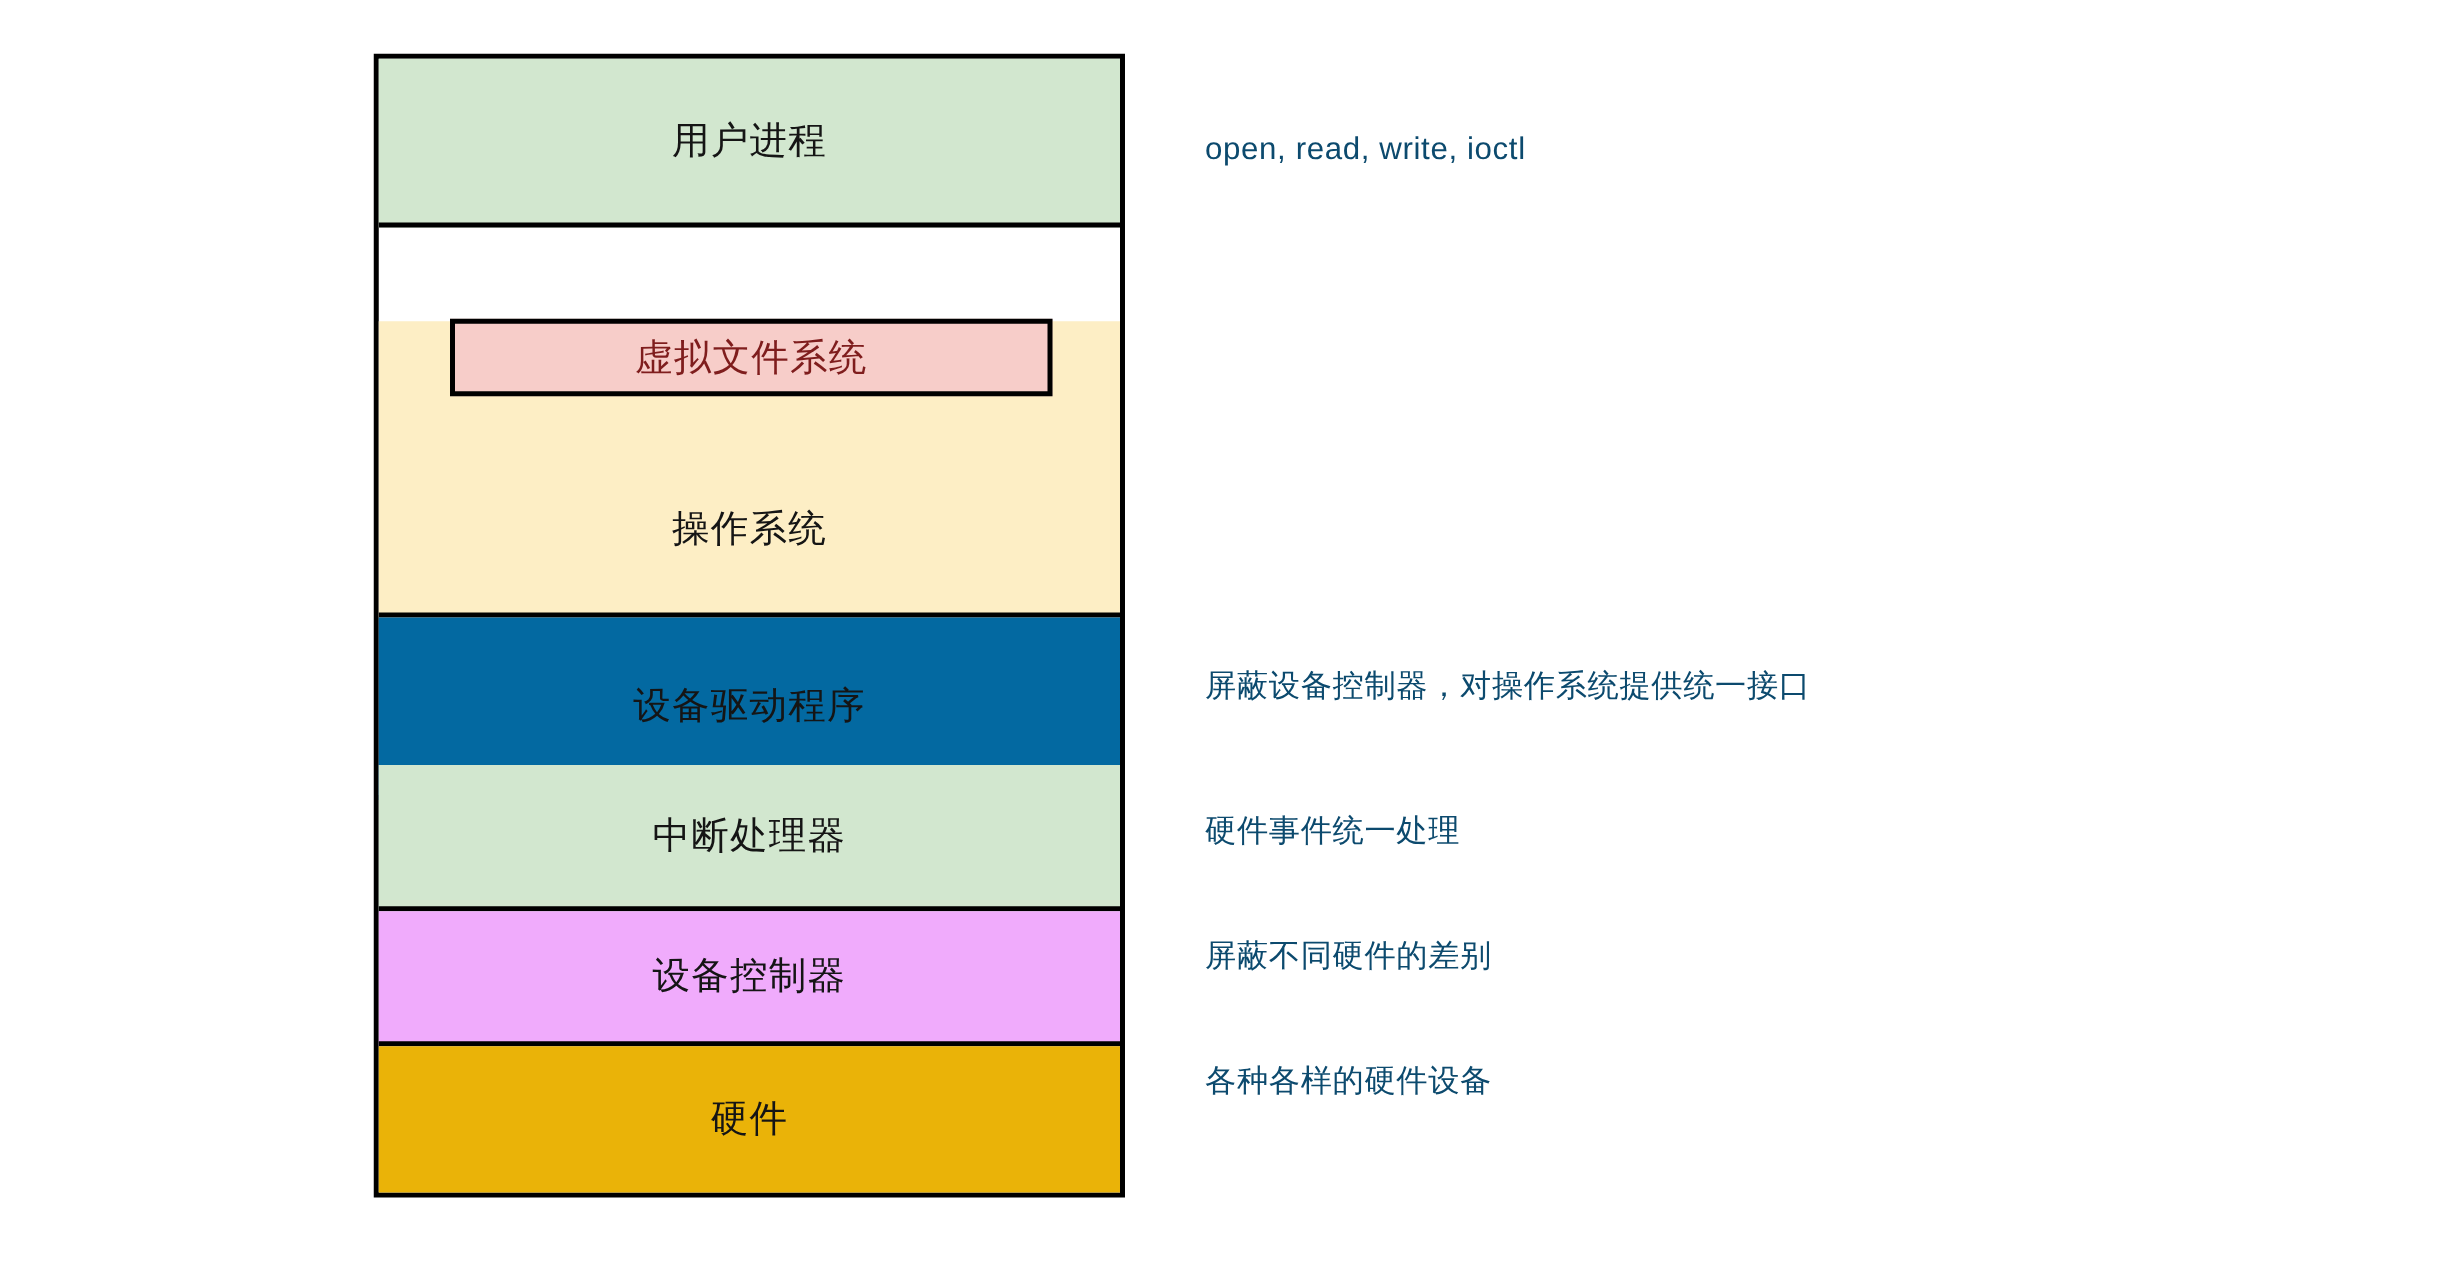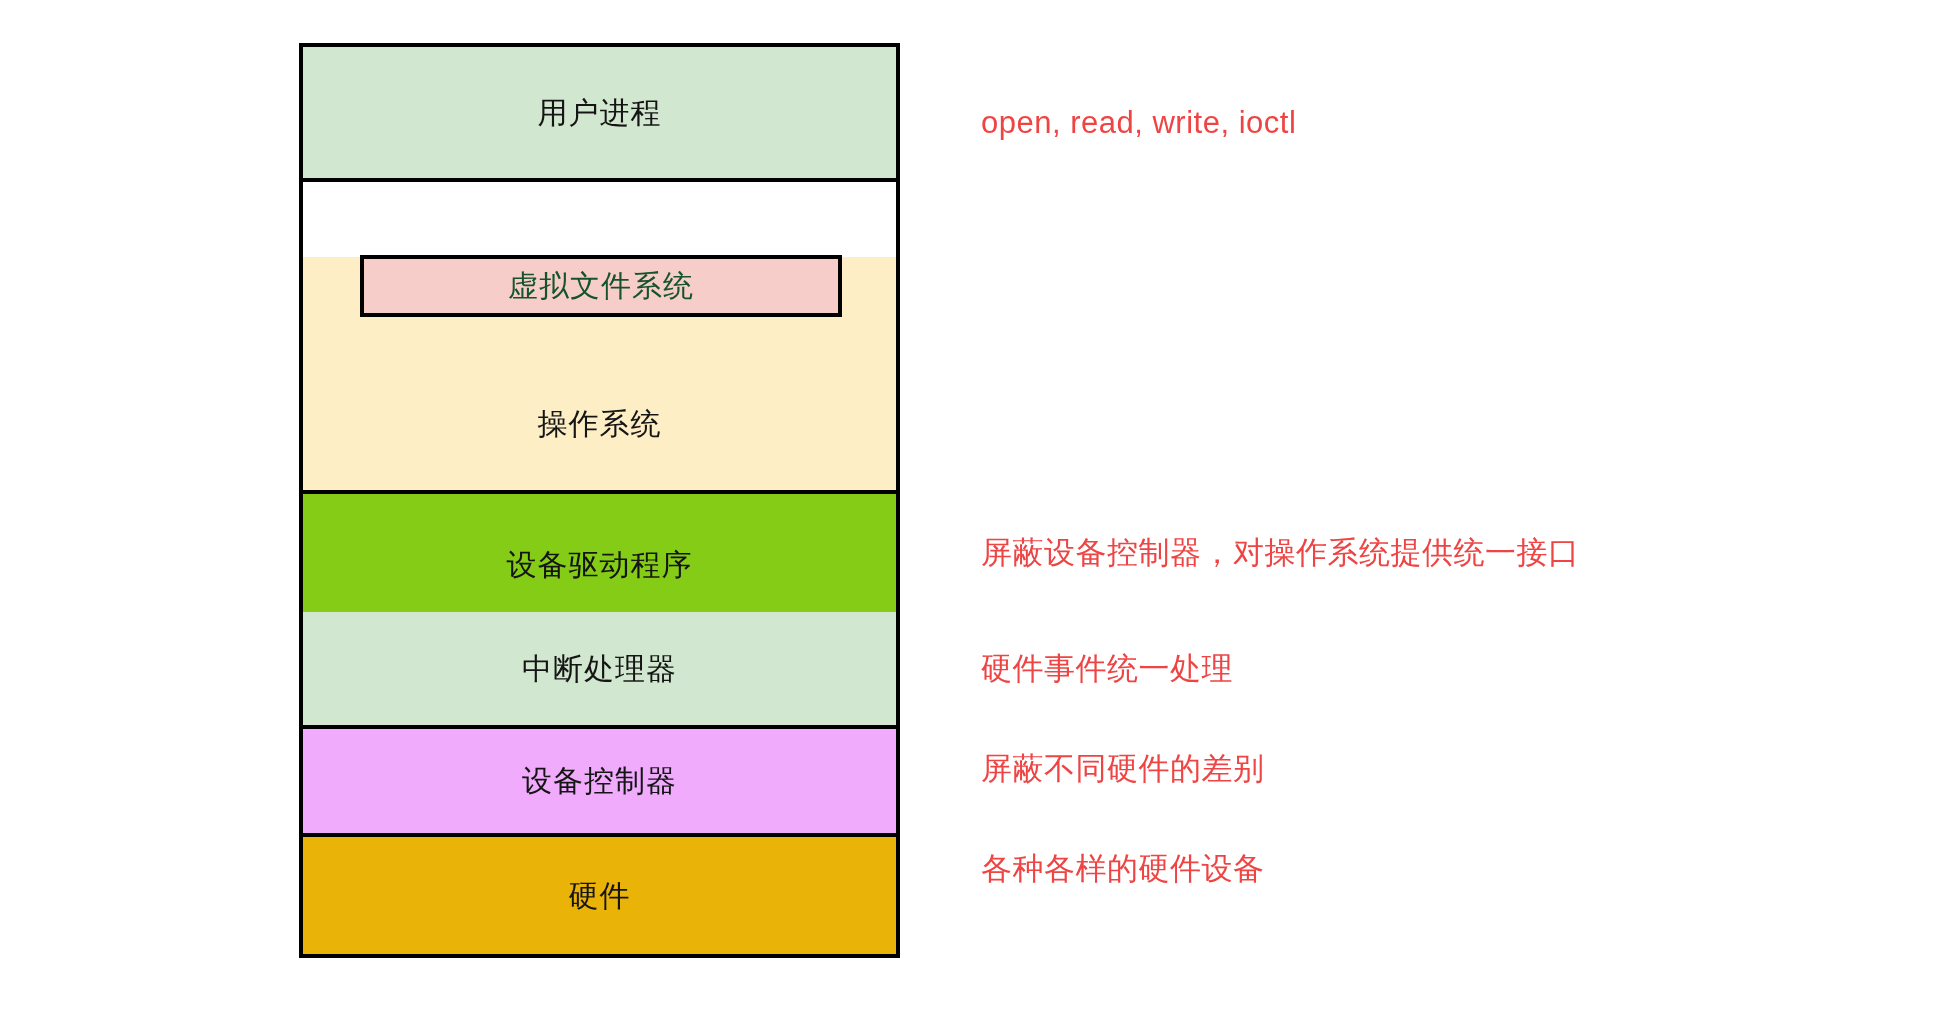--- a/index.html
+++ b/index.html
@@ -50,54 +50,53 @@
     color: #151515;
     border-bottom: 4px solid #000000;
   }
   .layer:last-of-type { border-bottom: none; }
 
   
   .layer-user      { top:   0px; height: 135px; background: #d2e7cf; }
   .layer-fsapi     { top: 149px; height:  61px; background: #f7cdc9; }
   .layer-os        { top: 210px; height: 237px; background: #fdeec5;
                      align-items: center; padding-top: 100px; }
-  .layer-driver    { top: 447px; height: 146px; background: #84cc16; }
+  .layer-driver    { top: 447px; height: 146px; background: #0369a1; }
   .layer-irq       { top: 565px; height: 117px; background: #d2e7cf; }
   .layer-devctrl   { top: 682px; height: 108px; background: #f0abfc; }
   .layer-hardware  { top: 790px; height: 117px; background: #eab308; border-bottom: none; }
 
   
   .vfs-box {
     position: absolute;
     left: 57px;          
     top: 208px;          
     width: 482px;        
     height: 62px;
     box-sizing: border-box;
     background: #f7cdc9;
     border: 4px solid #000000;
     display: flex;
     align-items: center;
     justify-content: center;
     font-size: 30px;
     letter-spacing: 1px;
-    color: #14532d;
+    color: #7f1d1d;
     z-index: 3;
   }
 
   
   .annotation {
     position: absolute;
     left: 964px;
-    font-size: 31px;
+    font-size: 25px;
     line-height: 1.25;
     letter-spacing: 0.5px;
-    color: #ef4444;
+    color: #0c4a6e;
     white-space: nowrap;
-    margin-left: 17px;
   }
   .ann-0 { top: 104px; }
   .ann-1 { top: 268px; }
   .ann-2 { top: 534px; }
   .ann-3 { top: 650px; }
   .ann-4 { top: 750px; }
   .ann-5 { top: 850px; }
 </style>
 </head>
 <body>

